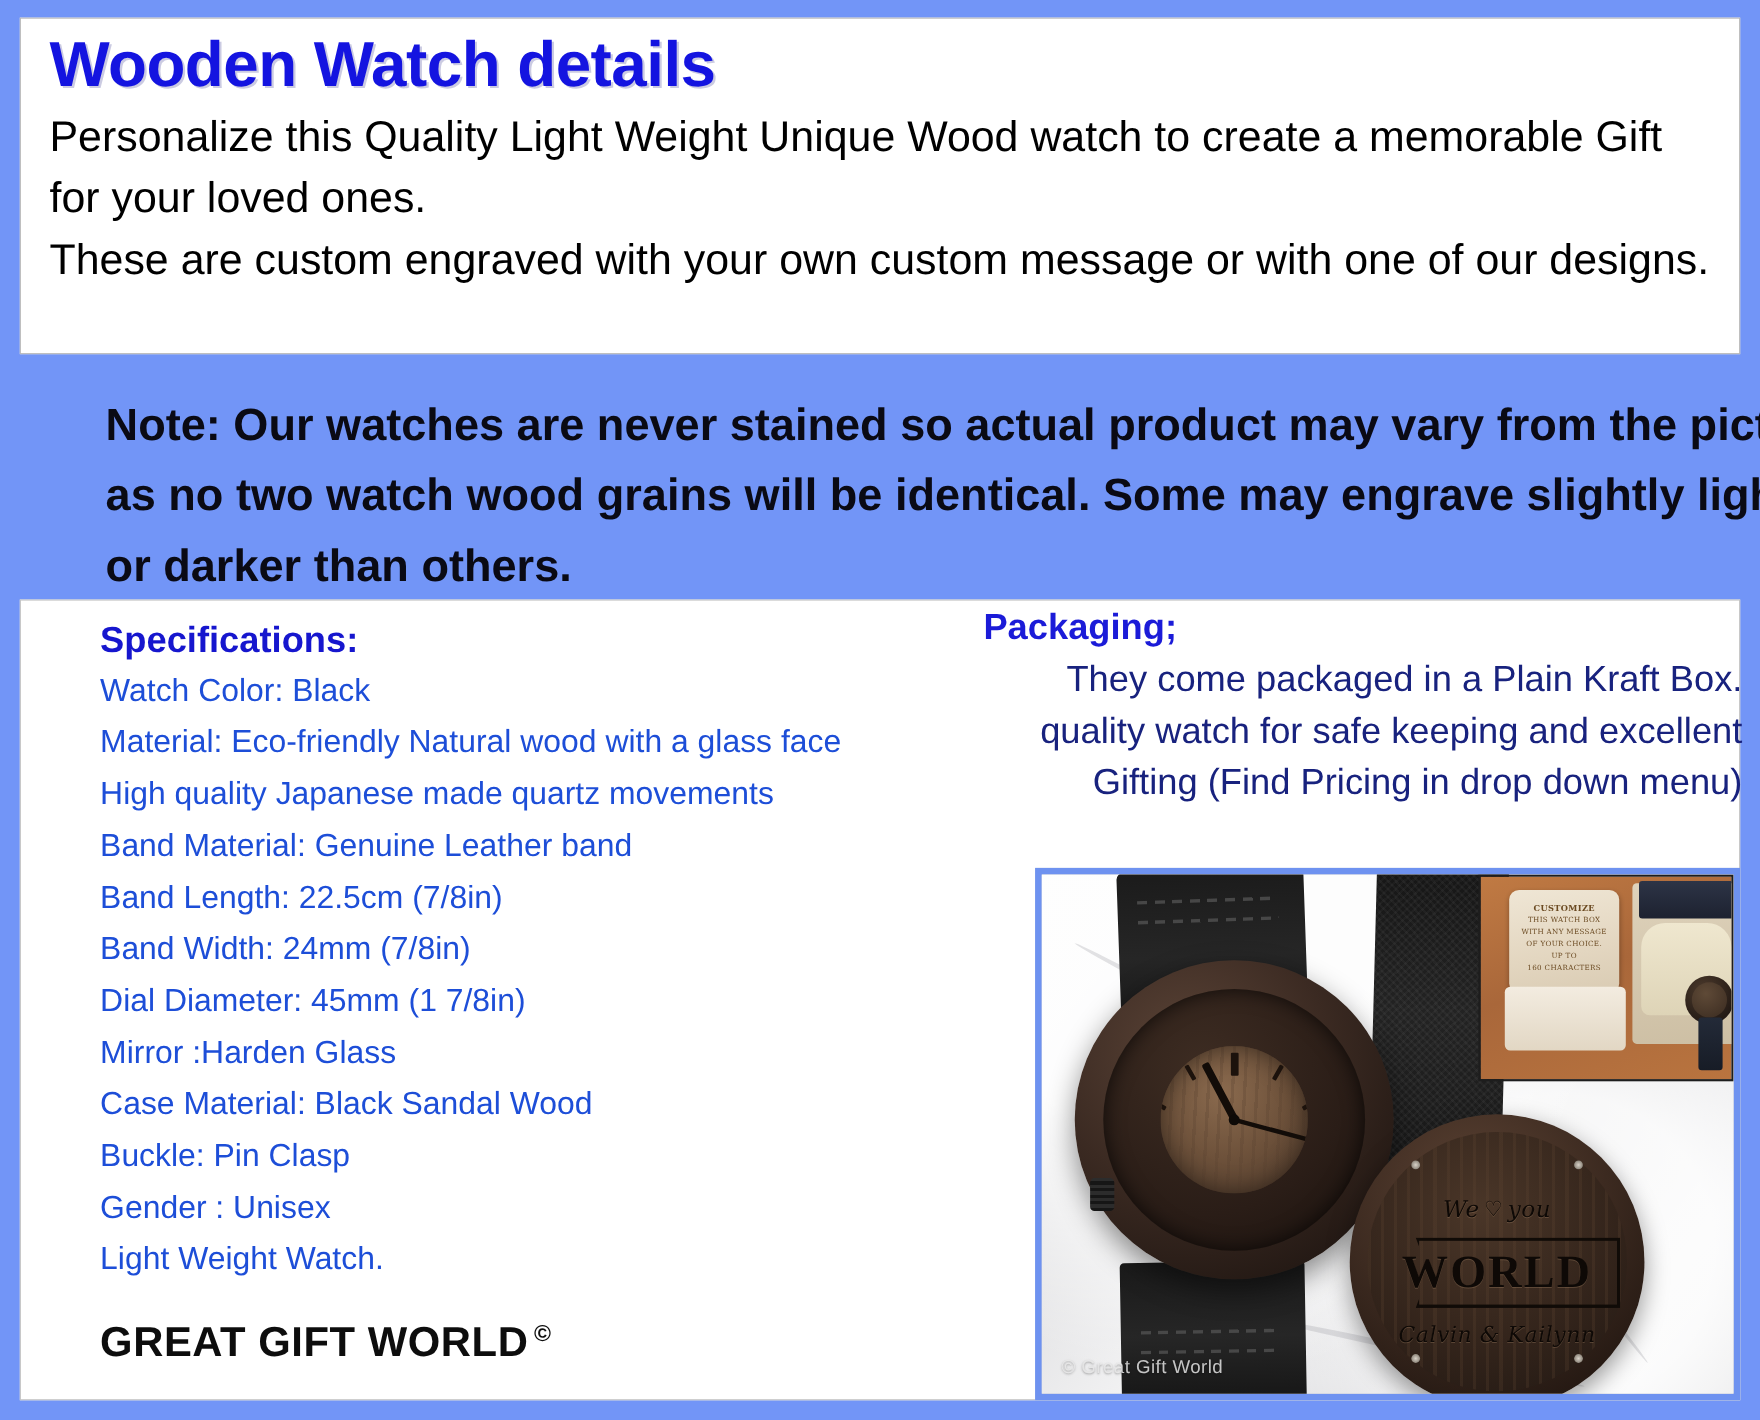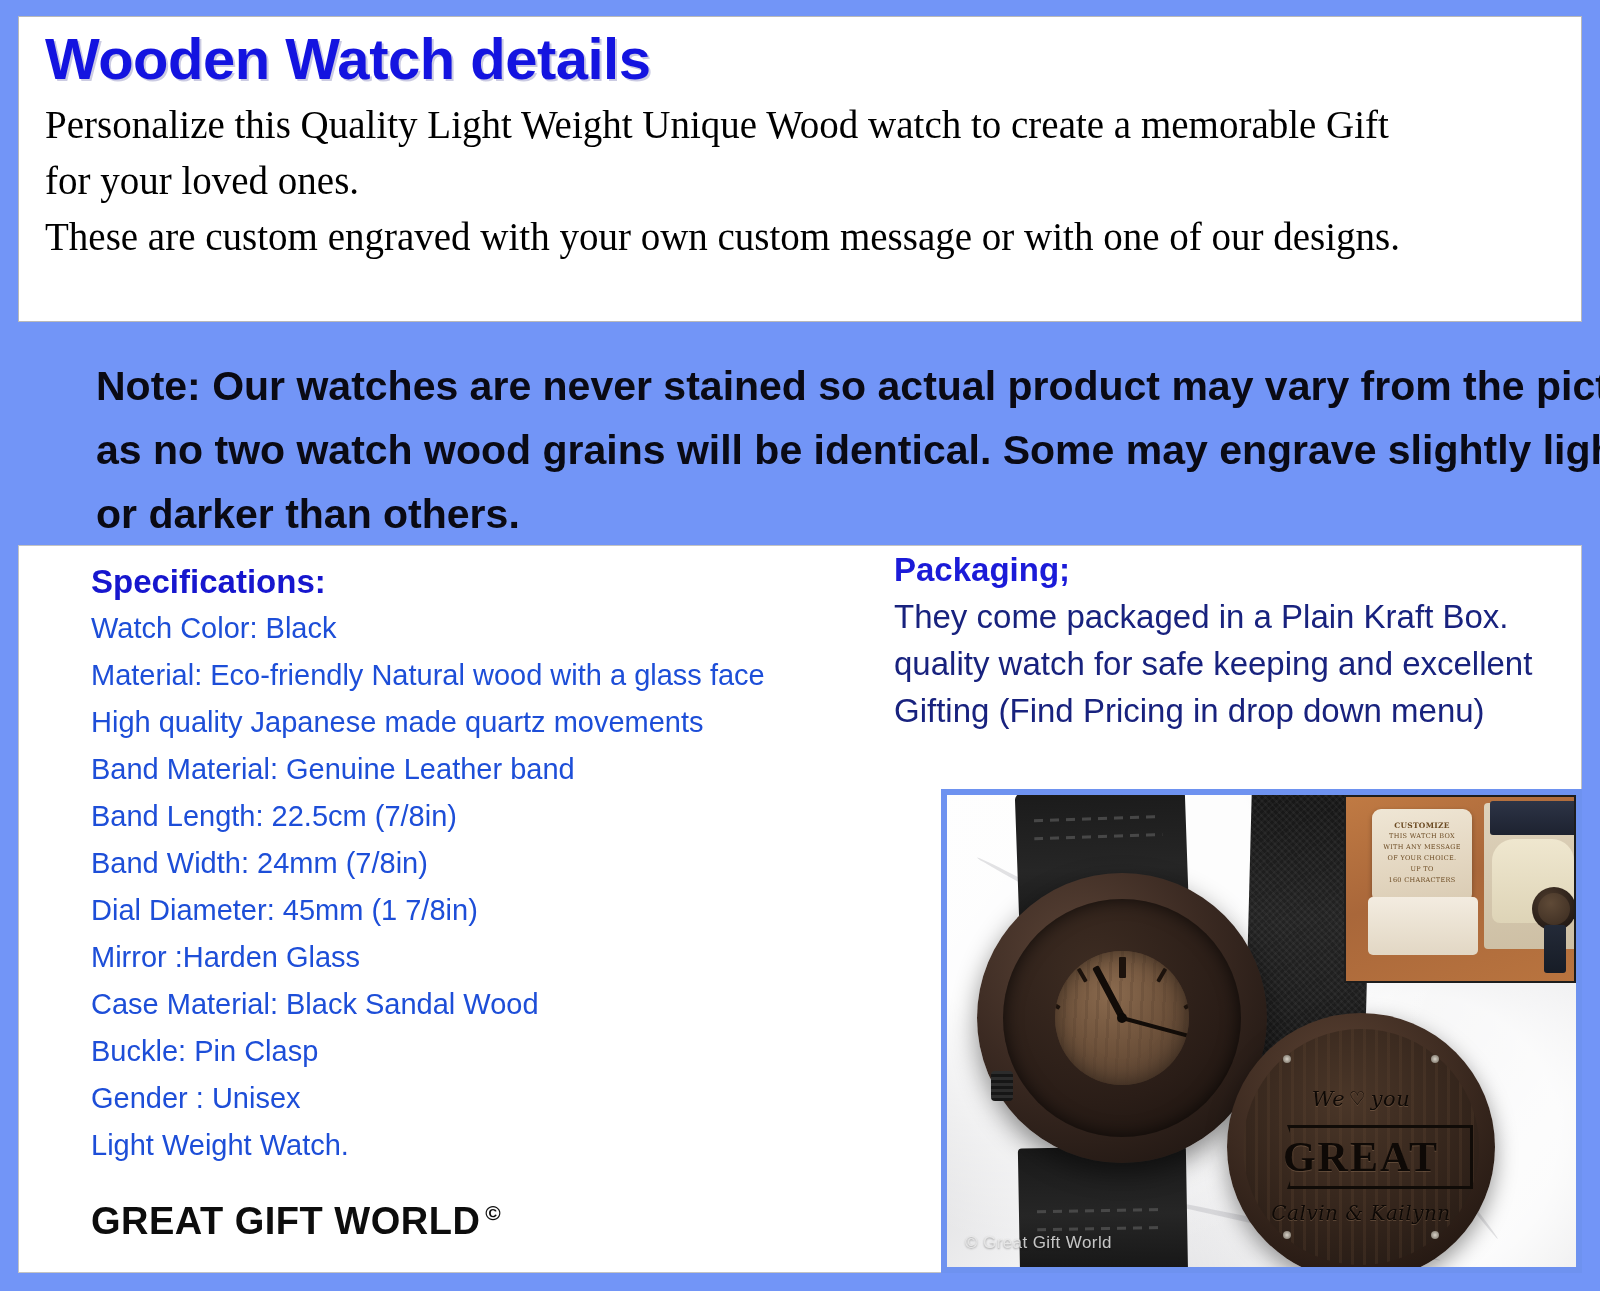--- a/index.html
+++ b/index.html
@@ -45,21 +45,21 @@
   }
   .intro {
     font-family: "Liberation Sans Narrow", "Liberation Sans", sans-serif;
     font-stretch: condensed;
     font-size: 39px;
     line-height: 56px;
     color: #000000;
     font-weight: normal;
     white-space: nowrap;
   }
-  .intro .line { display: block; font-family: Liberation Serif, serif; }
+  .intro .line { display: block; }
 
   
   .note-band {
     position: absolute;
     left: 0;
     top: 322px;
     width: 1600px;
     height: 223px;
     box-sizing: border-box;
     padding: 32px 26px 0 96px;
@@ -141,20 +141,21 @@
     line-height: 47px;
     color: #1B1BD8;
   }
   .pack-line {
     font-family: "Liberation Sans Narrow", "Liberation Sans", sans-serif;
     font-stretch: condensed;
     font-size: 33px;
     line-height: 47px;
     color: #18227E;
     white-space: nowrap;
+    text-align: right;
   }
 
   
   .photo-frame {
     position: absolute;
     left: 922px;
     top: 243px;
     width: 641px;
     height: 484px;
     border: 6px solid #6E92F0;
@@ -566,21 +567,21 @@
             <div class="screw" style="left:40px;  top:26px;"></div>
             <div class="screw" style="right:40px; top:26px;"></div>
             <div class="screw" style="left:40px;  bottom:26px;"></div>
             <div class="screw" style="right:40px; bottom:26px;"></div>
 
             <div class="engrave eng-top">
               <span>We</span><span class="eng-heart">♡</span><span>you</span>
             </div>
 
             <div class="ribbon-box"></div>
-            <div class="engrave eng-ribbon">GREAT</div>
+            <div class="engrave eng-ribbon">WORLD</div>
 
             <div class="engrave eng-bottom">Calvin &amp; Kailynn</div>
           </div>
         </div>
 
         <div class="inset">
           <div class="inset-lid">
             <div class="inset-lid-text">
               <div class="hl">CUSTOMIZE</div>
               <div>THIS WATCH BOX</div>

